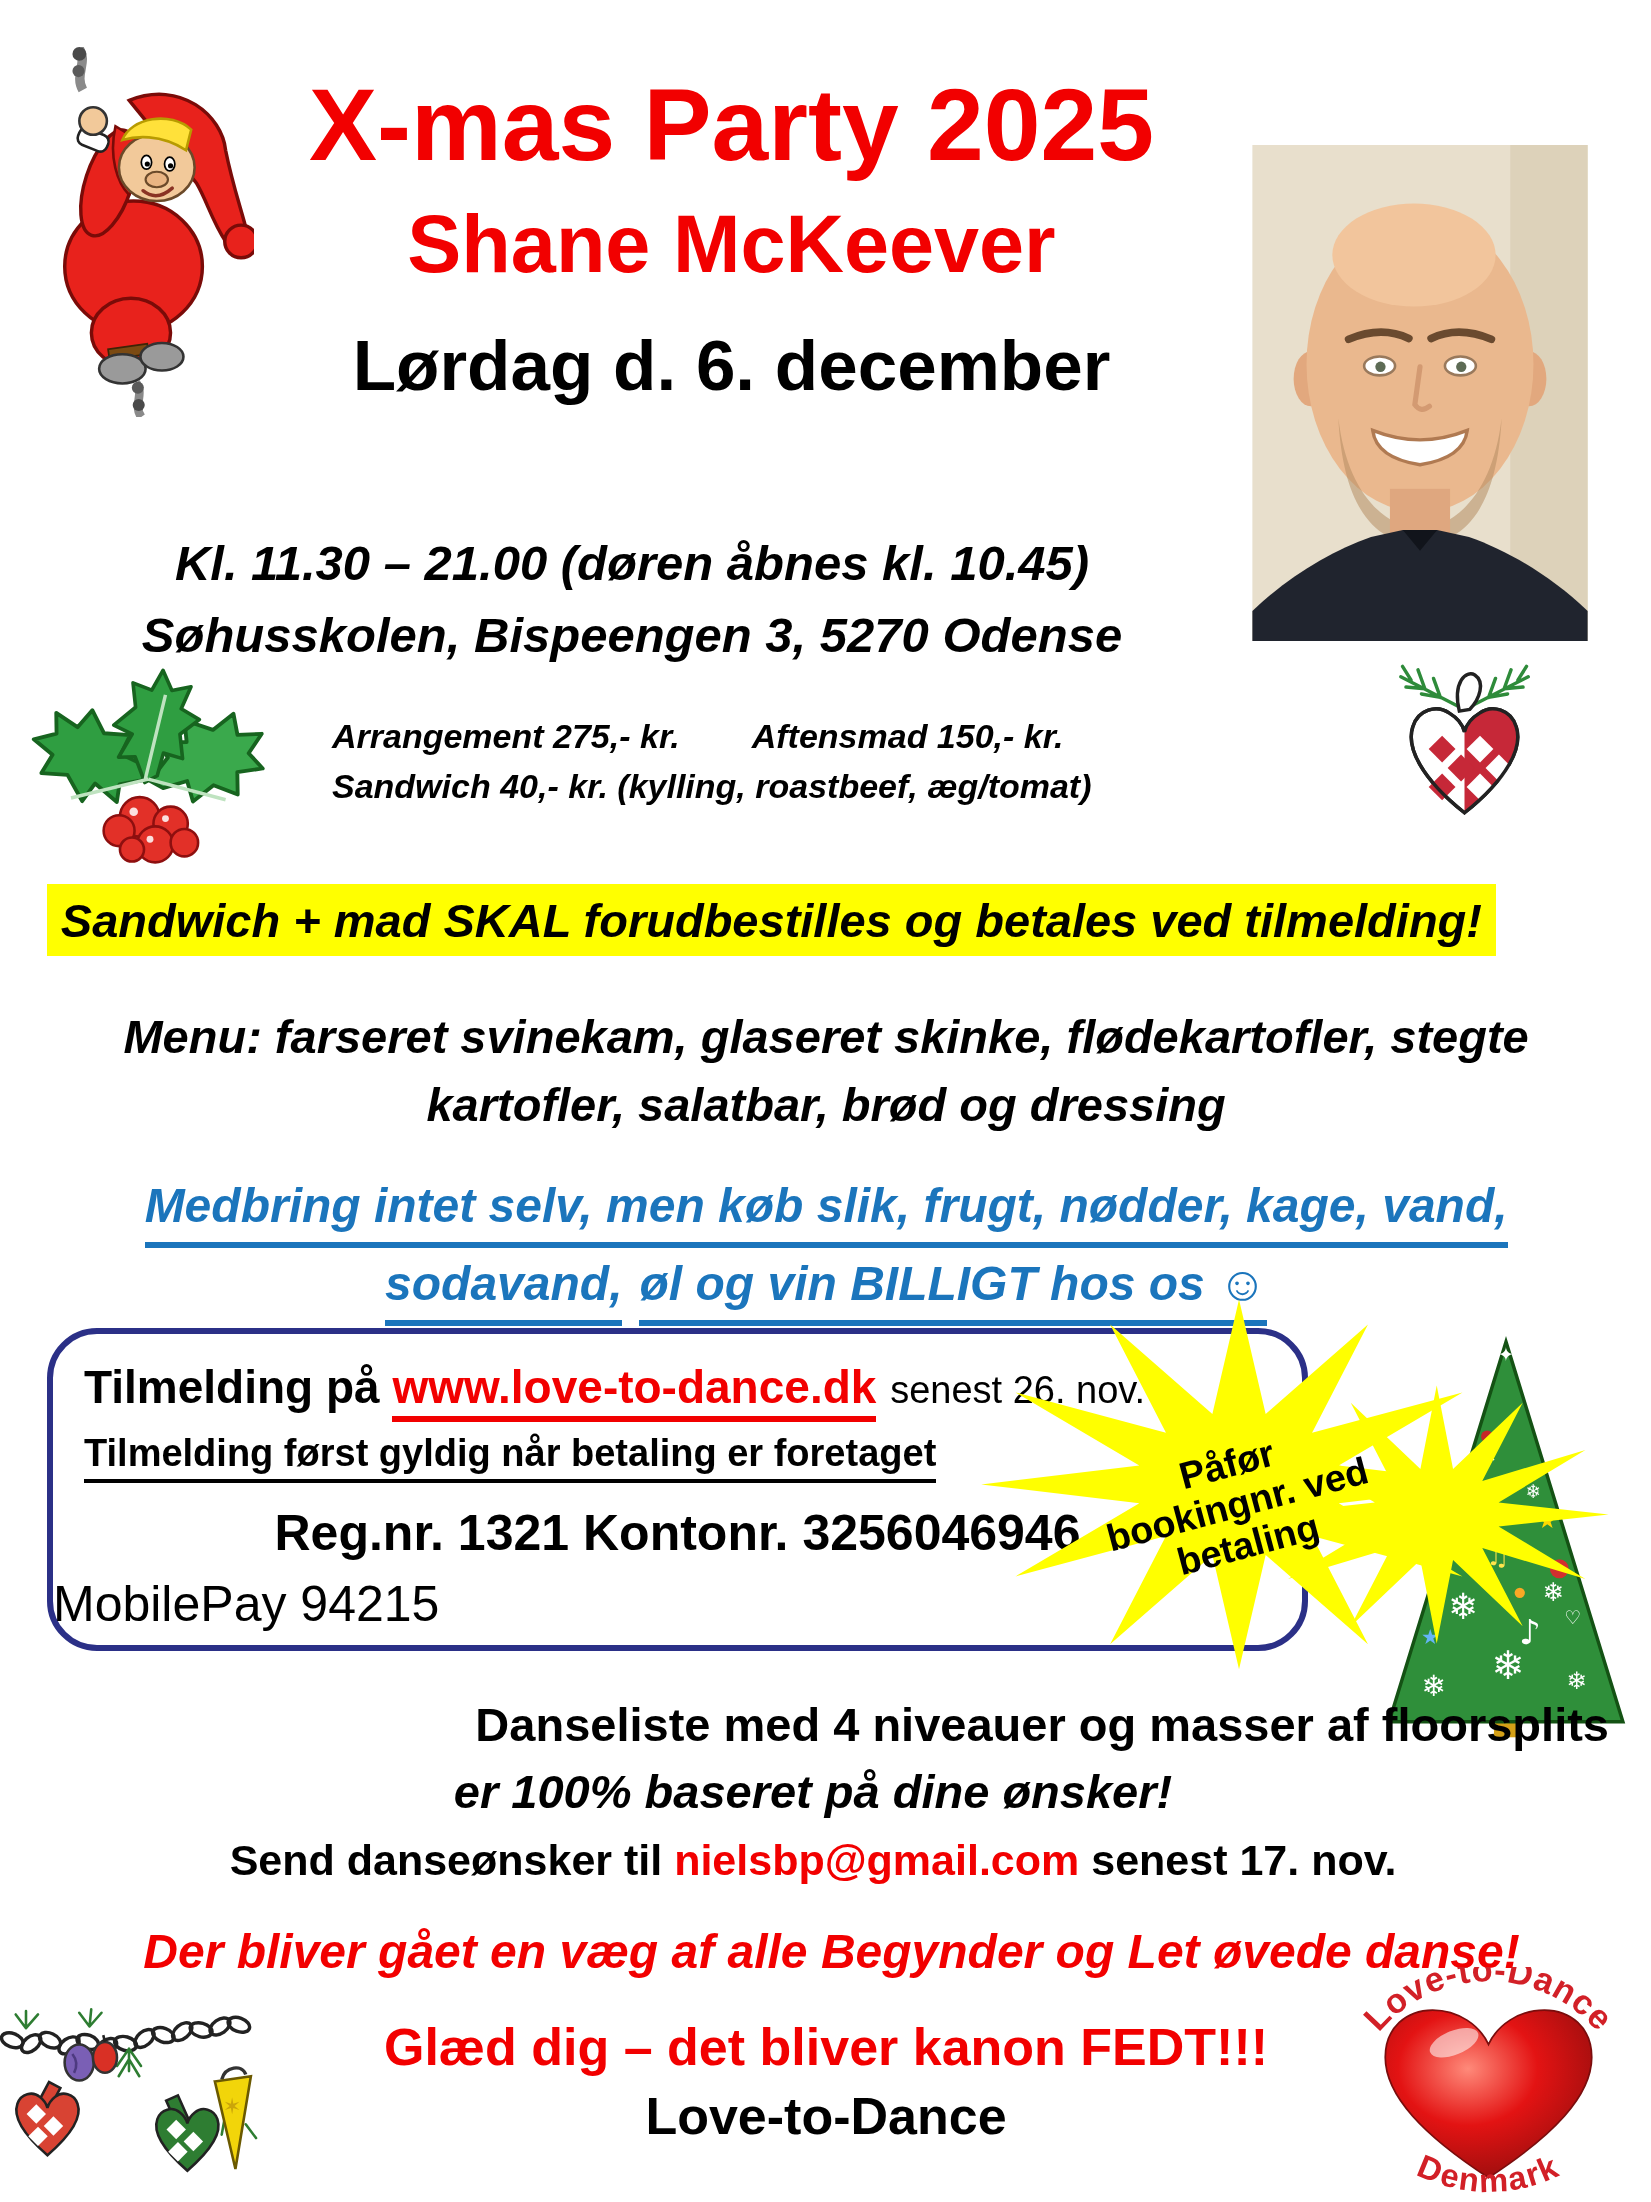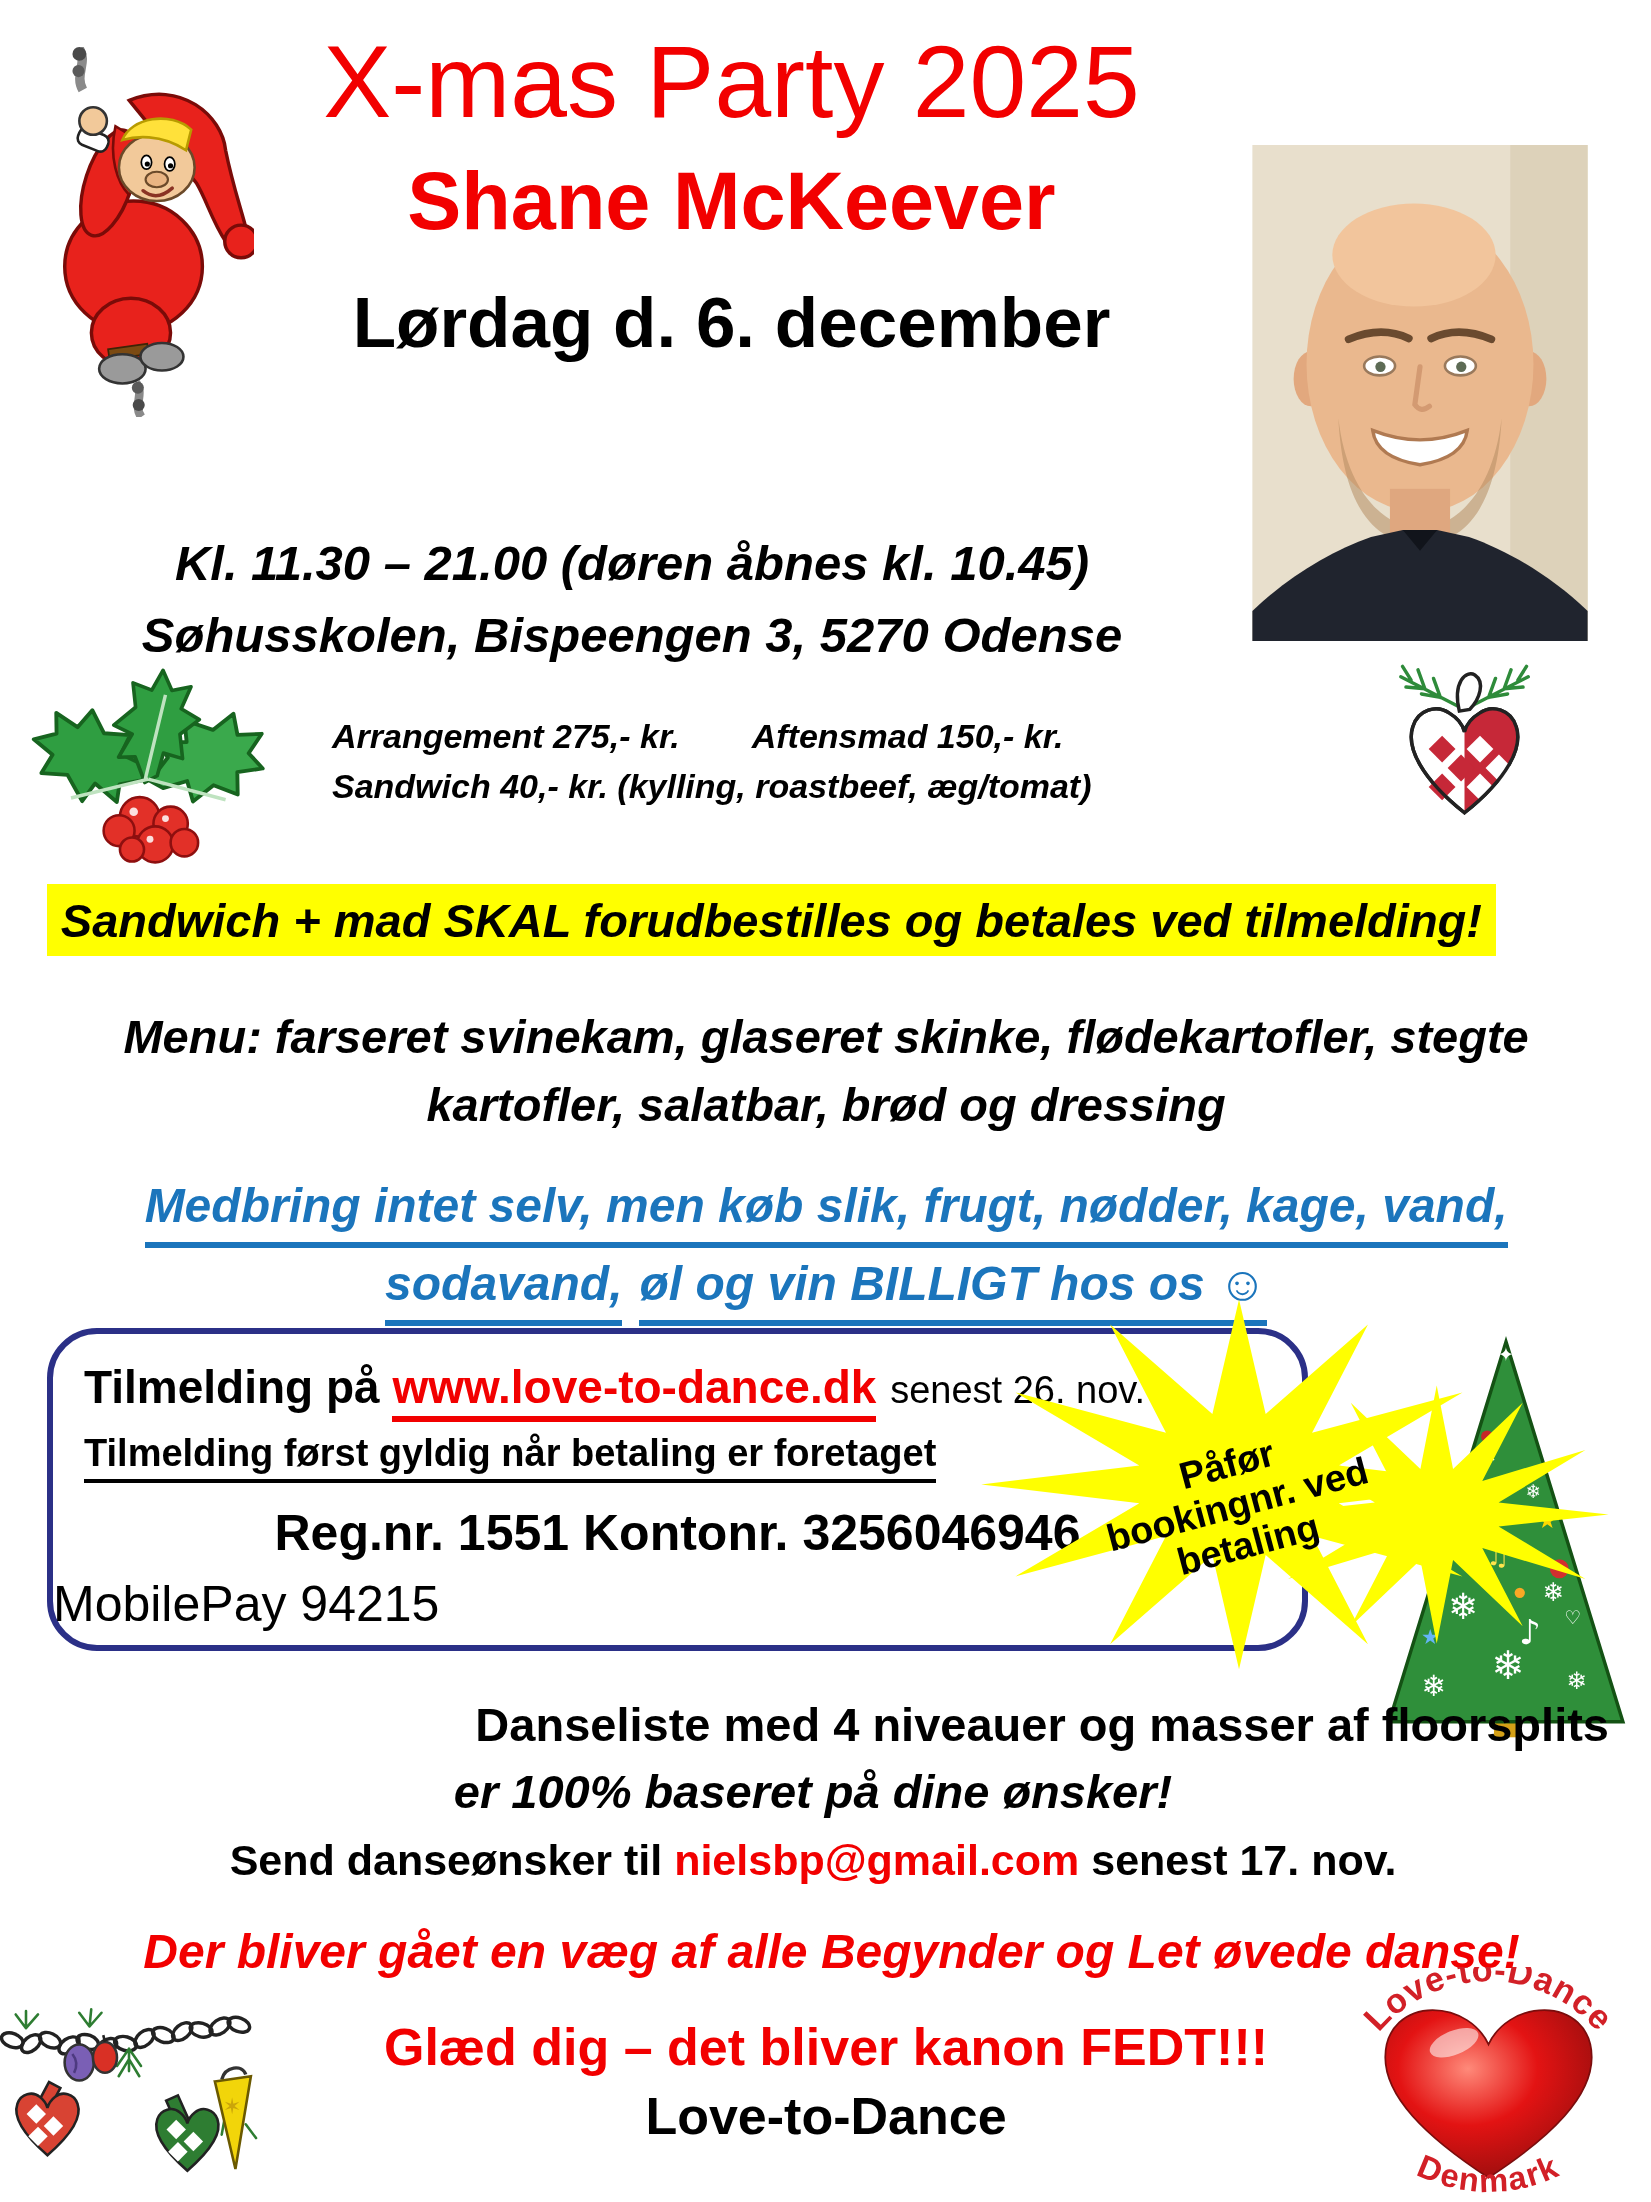--- a/index.html
+++ b/index.html
@@ -5,21 +5,21 @@
   html,body{margin:0;padding:0;background:#888;}
   .page{position:relative;width:1652px;height:2203px;background:#ffffff;overflow:hidden;
         font-family:"Liberation Sans","DejaVu Sans",sans-serif;color:#000;}
   .abs{position:absolute;}
   .ctr{text-align:center;}
   .b{font-weight:bold;}
   .i{font-style:italic;}
   .nowrap{white-space:nowrap;}
 
   .title-block{left:52px;top:26px;width:1359px;}
-  .main-title{font-size:102px;font-weight:normal;color:#f20000;line-height:1.1;}
+  .main-title{font-size:102px;font-weight:bold;color:#f20000;line-height:1.1;margin-top:43px;}
   .instructor{font-size:81px;font-weight:bold;color:#f20000;line-height:1.1;margin-top:19px;}
   .date-line{font-size:71px;font-weight:bold;color:#000;line-height:1.1;margin-top:38px;}
 
   .photo-box{left:1252px;top:145px;width:336px;height:496px;}
   .elf-box{left:26px;top:47px;width:228px;height:370px;}
   .holly-box{left:19px;top:652px;width:250px;height:219px;}
   .jheart-box{left:1387px;top:656px;width:155px;height:168px;}
 
   .when-block{left:34px;top:527px;width:1196px;font-size:49px;line-height:1.47;}
   .prices-block{left:332px;top:712px;font-size:34px;line-height:1.47;}
@@ -182,21 +182,21 @@
       <span class="u-blue">sodavand,</span><span class="u-blue bring-l2s">øl og vin BILLIGT hos os ☺</span>
     </div>
   </div>
 
   <div class="abs signup-box">
     <div class="sb-inner">
       <div class="sb-line1">
         <span>Tilmelding på </span><span class="sb-url">www.love-to-dance.dk</span><span class="sb-deadline">senest 26. nov.</span>
       </div>
       <div class="sb-line2"><span class="u-black">Tilmelding først gyldig når betaling er foretaget</span></div>
-      <div class="sb-line3">Reg.nr. 1551 Kontonr. 3256046946</div>
+      <div class="sb-line3">Reg.nr. 1321 Kontonr. 3256046946</div>
       <div class="sb-line4">MobilePay 94215</div>
     </div>
   </div>
 
   <svg class="abs burst-box" viewBox="0 0 760 470">
     <polygon fill="#ffff00" points="760,260 632,246 733,185 613,221 660,130 579,207 560,110 541,207 460,130 507,221 387,185 488,246 360,260 488,274 387,335 507,299 460,390 541,313 560,410 579,313 660,390 613,299 733,335 632,274"></polygon>
     <polygon fill="#ffff00" points="630,225 446,203 590,118 415,165 480,39 361,143 330,10 299,143 180,39 245,165 70,118 214,203 30,225 214,247 70,332 245,285 180,411 299,307 330,440 361,307 480,411 415,285 590,332 446,247"></polygon>
     <g transform="rotate(-15 330 255)" font-family="Liberation Sans, DejaVu Sans, sans-serif" font-weight="bold" font-size="44" fill="#000" text-anchor="middle">
       <text x="330" y="215">Påfør</text>
       <text x="330" y="263">bookingnr. ved</text>

